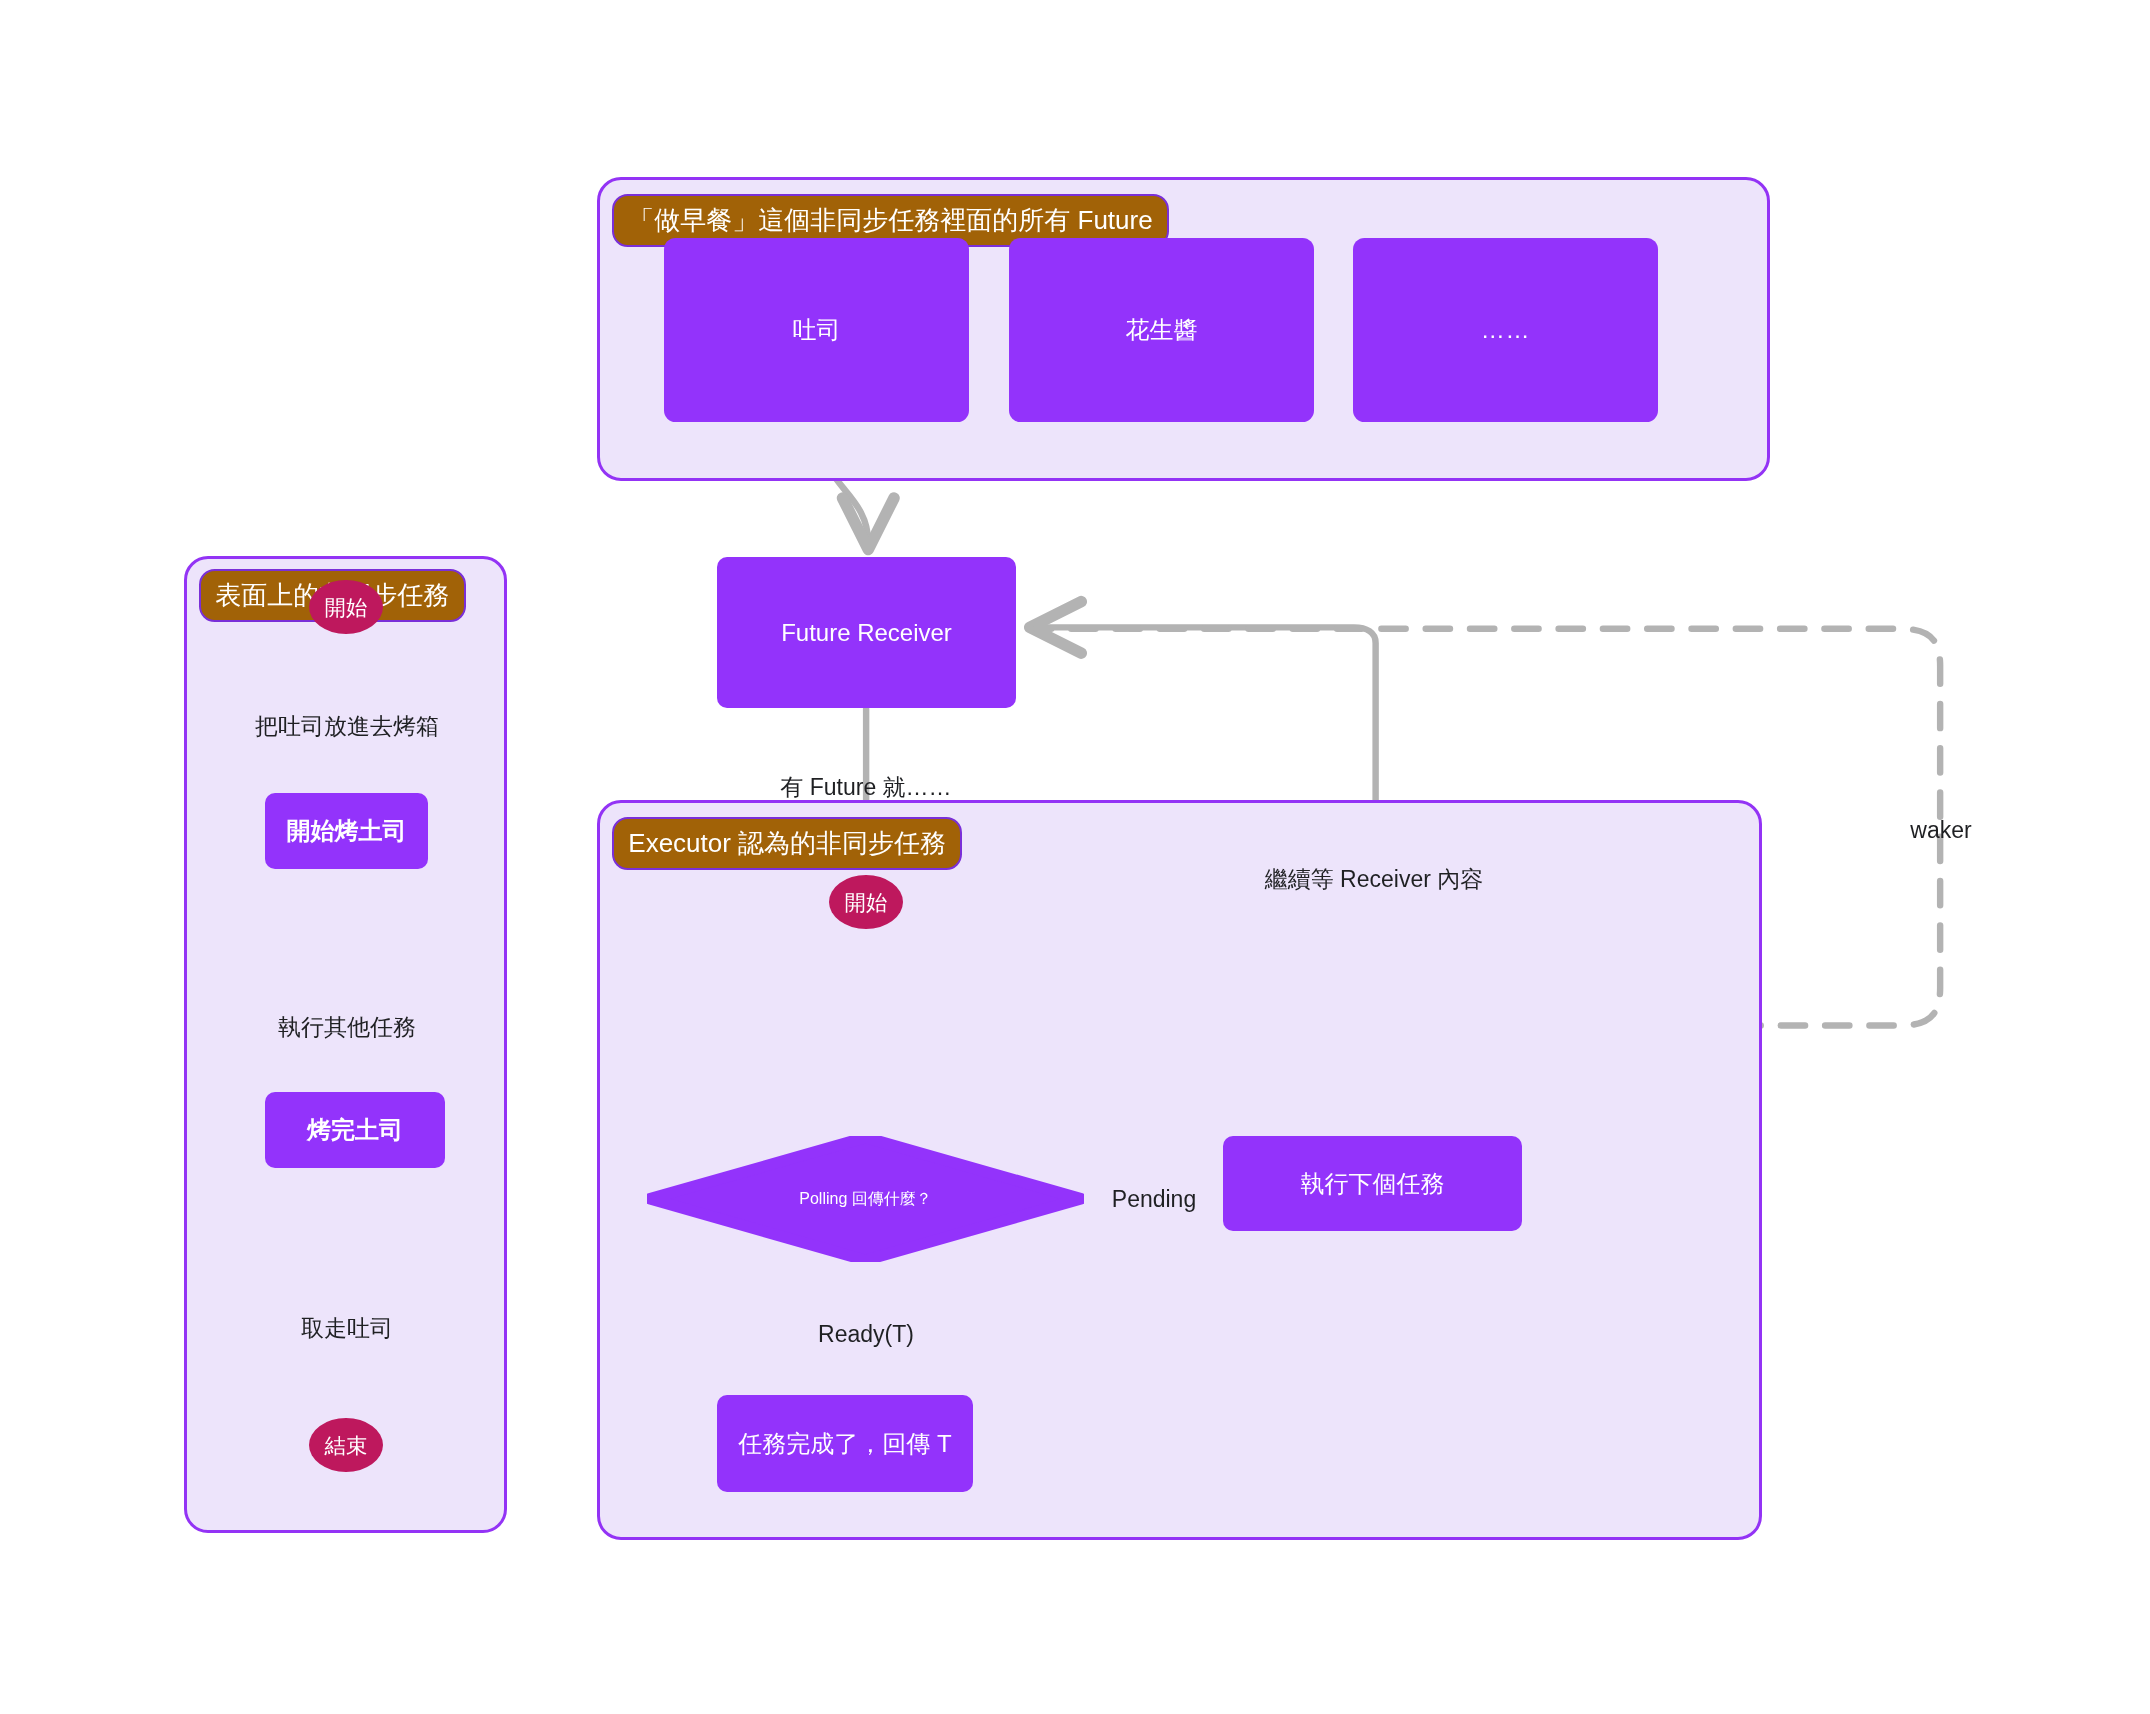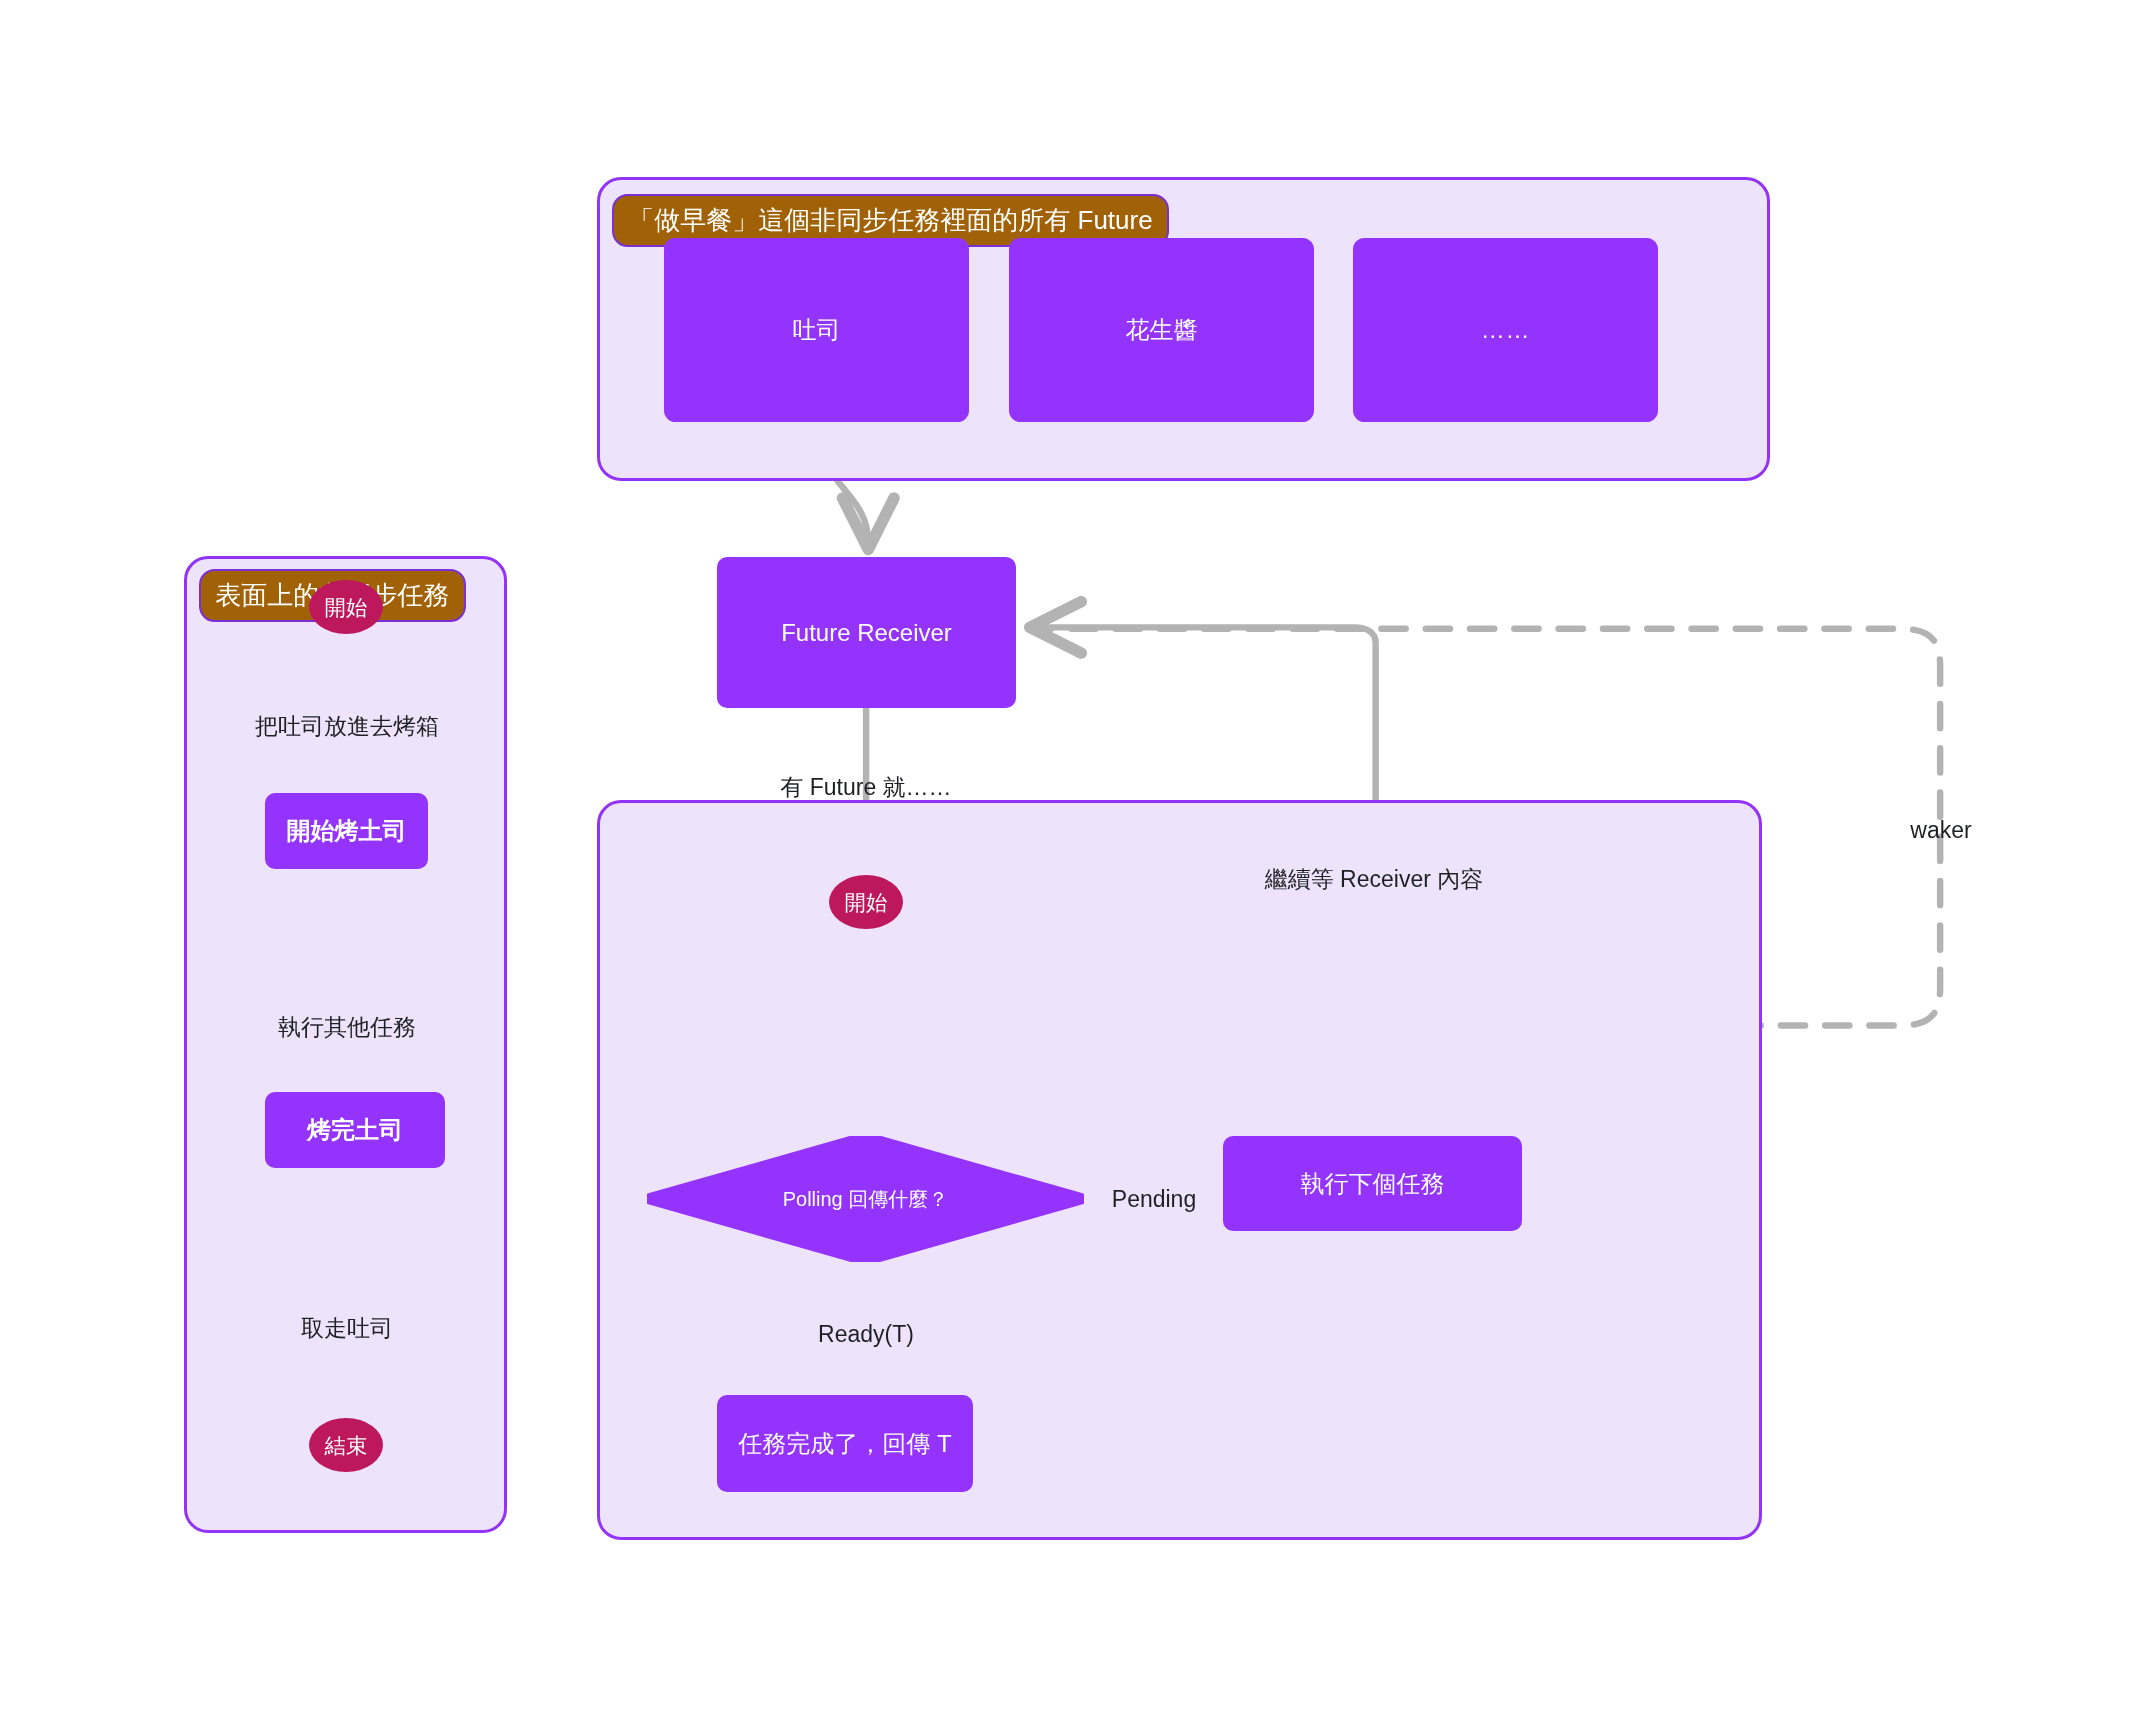--- a/index.html
+++ b/index.html
@@ -86,21 +86,21 @@
     position: absolute;
     inset: 0;
   }
   .diamond-wrap .dia-label {
     position: absolute;
     inset: 0;
     display: flex;
     align-items: center;
     justify-content: center;
     color: #ffffff;
-    font-size: 20px;
+    font-size: 16px;
     white-space: nowrap;
   }
 
   
   .edge-label {
     position: absolute;
     color: #1f2023;
     font-size: 23px;
     line-height: 1.1;
     white-space: nowrap;
@@ -192,20 +192,21 @@
     <span>結束</span>
   </div>
 
   <div class="node" style="left:717px; top:557px; width:299px; height:151px;">
     <span>Future Receiver</span>
   </div>
 
   <div class="edge-label" style="left:866px; top:788px;">有 Future 就……</div>
 
   <div class="panel" style="left:597px; top:800px; width:1165px; height:740px;"></div>
+  <div class="panel-title" style="left:612px; top:817px;">Executor 認為的非同步任務</div>
 
   <div class="terminal" style="left:829px; top:875px; width:74px; height:54px;">
     <span>開始</span>
   </div>
 
 
   <div class="diamond-wrap" style="left:647px; top:1136px; width:437px; height:126px;">
     <svg class="dia-shape" viewBox="0 0 612 176" xmlns="http://www.w3.org/2000/svg">
       <path d="M306,2 L608,88 L306,174 L4,88 Z" fill="#9333fb" stroke="#9333fb" stroke-width="16" stroke-linejoin="round"></path>
     </svg>

